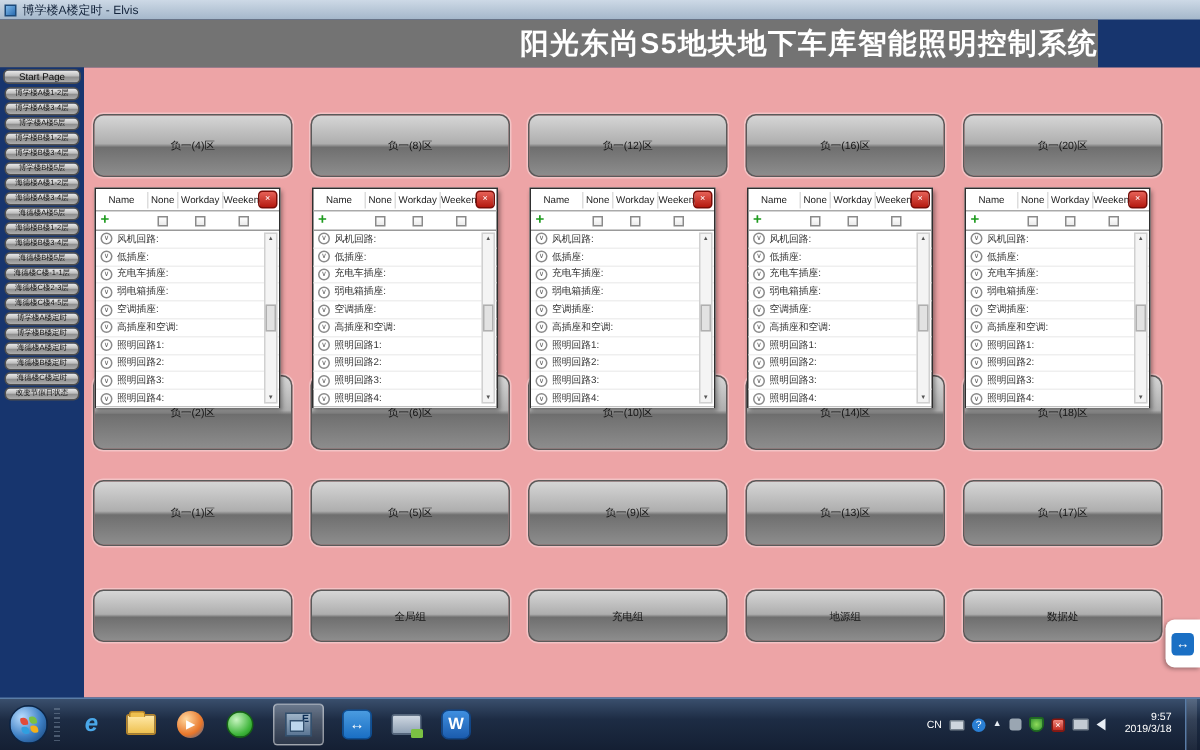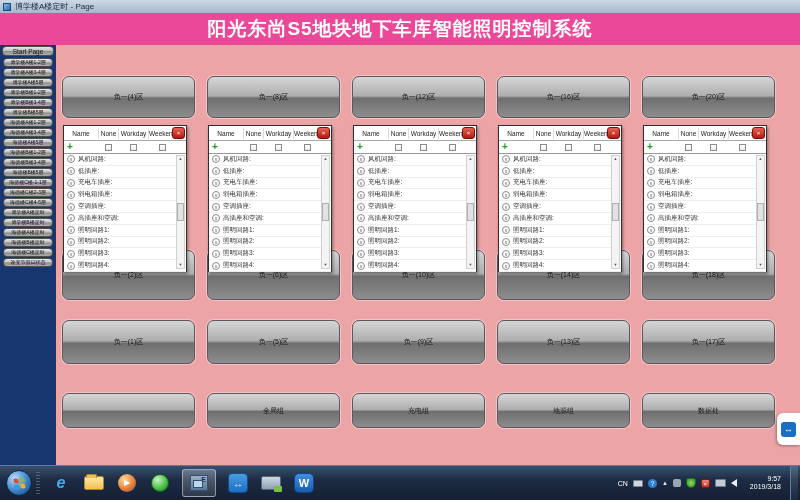--- a/index.html
+++ b/index.html
@@ -8,22 +8,22 @@
   #screen { position:relative; width:800px; height:500px; background:#17356e; }
 
   
   .titlebar { position:absolute; top:0; left:0; width:800px; height:13px;
     background:linear-gradient(#cdd9e6,#a4b7ca); display:flex; align-items:center;
     padding-left:3px; font-size:8px; color:#15253c; }
   .win-ico { width:8px; height:8px; background:linear-gradient(135deg,#7db8ea,#2a6cb0);
     border:1px solid #1c4a7a; margin-right:4px; }
 
   
-  .banner { position:absolute; top:13px; left:0; width:800px; height:32px;
-    background:#ec4899; display:flex; align-items:center; justify-content:center; }
+  .banner { position:absolute; top:13px; left:0; width:732px; height:32px;
+    background:#737373; display:flex; align-items:center; justify-content:flex-end; }
   .banner-title { color:#ffffff; font-size:19px; font-weight:bold; letter-spacing:1px; }
 
   
   .sidebar { position:absolute; top:45px; left:0; width:56px; height:420px;
     background:#17356e; padding-top:1px; }
   .btn { display:block; background:linear-gradient(#ececec,#bdbdbd 45%,#8f8f8f 55%,#adadad);
     border:1px solid #4f4f4f; border-radius:4px; color:#101010; cursor:pointer; }
   .start-btn { width:52px; height:10px; margin:0 2px 2px 2px; font-size:6.5px; line-height:7px; }
   .side-items { }
   .side-items .btn { width:50px; height:9px; margin:0 3px 1px 3px; font-size:5px;
@@ -154,21 +154,21 @@
   .showdesk { width:8px; height:35px; border-left:1px solid #5a7ca6;
     background:linear-gradient(rgba(255,255,255,.15),rgba(255,255,255,.04)); cursor:pointer; }
 </style>
 </head>
 <body>
 
 <div id="screen">
 
   <div class="titlebar">
     <span class="win-ico"></span>
-    <span>博学楼A楼定时 - Page</span>
+    <span>博学楼A楼定时 - Elvis</span>
   </div>
 
   <div class="banner">
     <span class="banner-title">阳光东尚S5地块地下车库智能照明控制系统</span>
   </div>
 
   <div class="sidebar">
     <button class="btn start-btn">Start Page</button>
     <div class="side-items">
 

